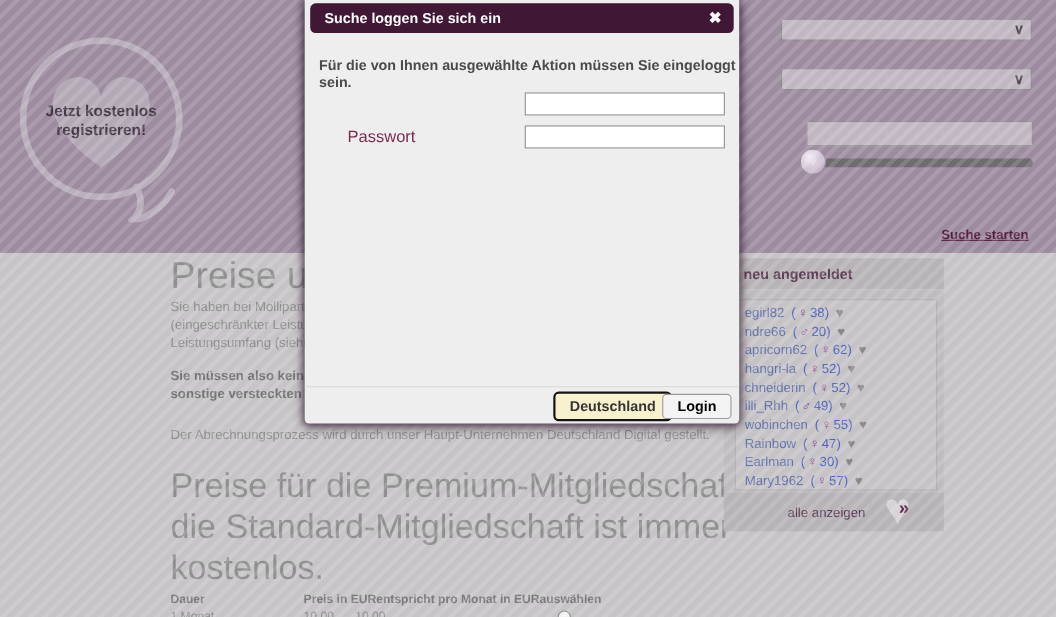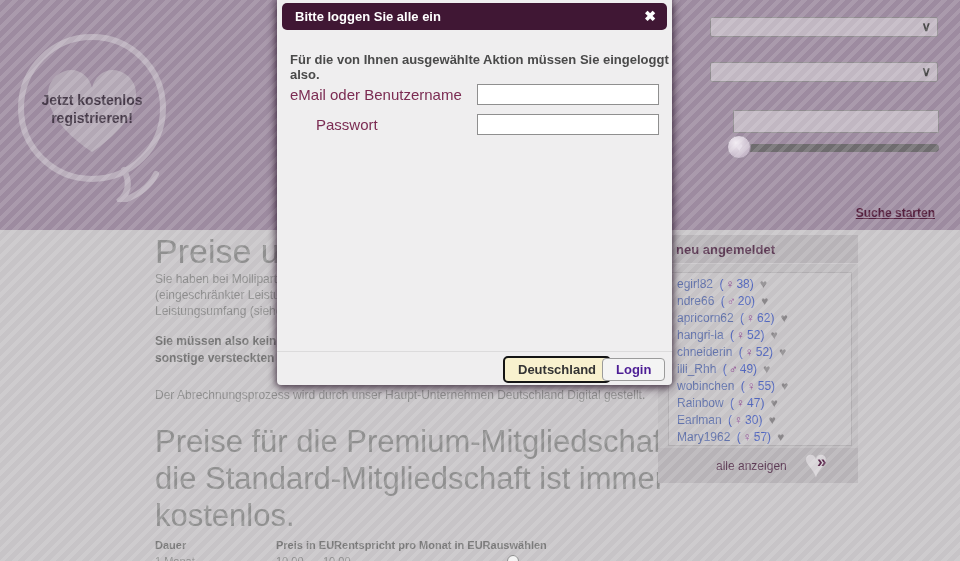--- a/index.html
+++ b/index.html
@@ -83,21 +83,21 @@
   #lbl-pass { top:116px;margin-left:26px; }
   .fld-input { position:absolute; left:200px; width:182px; height:21px; background:#ffffff;
     border:1px solid #8f8f8f; font-size:13px; padding:0 4px; }
   #inp-email { top:84px; }
   #inp-pass { top:114px; }
   .modal-divider { position:absolute; left:0; right:0; top:351px; border-top:1px solid #dcdbdc; }
   .btn-register { position:absolute; left:226px; top:356px; padding:4px 13px; font-size:13px; font-weight:bold;
     color:#333333; background:#f8f1ce; border:2px solid #141414; border-radius:5px; cursor:pointer;
     font-family:"Liberation Sans", sans-serif; }
   .btn-login { position:absolute; left:325px; top:358px; padding:3px 13px; font-size:13px; font-weight:bold;
-    color:#4c1d95; background:#f4f4f4; border:1px solid #9b9b9b; border-radius:4px; cursor:pointer;
+    color:#000000; background:#f4f4f4; border:1px solid #9b9b9b; border-radius:4px; cursor:pointer;
     font-family:"Liberation Sans", sans-serif; }
 </style>
 </head>
 <body>
 
 <div id="stage">
 
   <div class="purple-band"></div>
   <div class="content-band"></div>
 
@@ -170,25 +170,24 @@
         <span class="hbg">♥</span>
         <span class="harrow">»</span>
       </div>
     </div>
   </div>
 
   <div class="stripe-overlay"></div>
 
   <div class="modal">
     <div class="modal-head">
-      <span class="modal-title">Bitte loggen Sie alle ein</span>
+      <span class="modal-title">Suche loggen Sie sich ein</span>
       <span class="modal-close">✖</span>
     </div>
-    <div class="modal-info">Für die von Ihnen ausgewählte Aktion müssen Sie eingeloggt also.</div>
-    <label class="fld-label" id="lbl-email">eMail oder Benutzername</label>
+    <div class="modal-info">Für die von Ihnen ausgewählte Aktion müssen Sie eingeloggt sein.</div>
     <input class="fld-input" id="inp-email" type="text" style="">
     <label class="fld-label" id="lbl-pass">Passwort</label>
     <input class="fld-input" id="inp-pass" type="password" style="">
     <div class="modal-divider"></div>
     <button class="btn-register">Deutschland</button>
     <button class="btn-login">Login</button>
   </div>
 
 </div>
 

